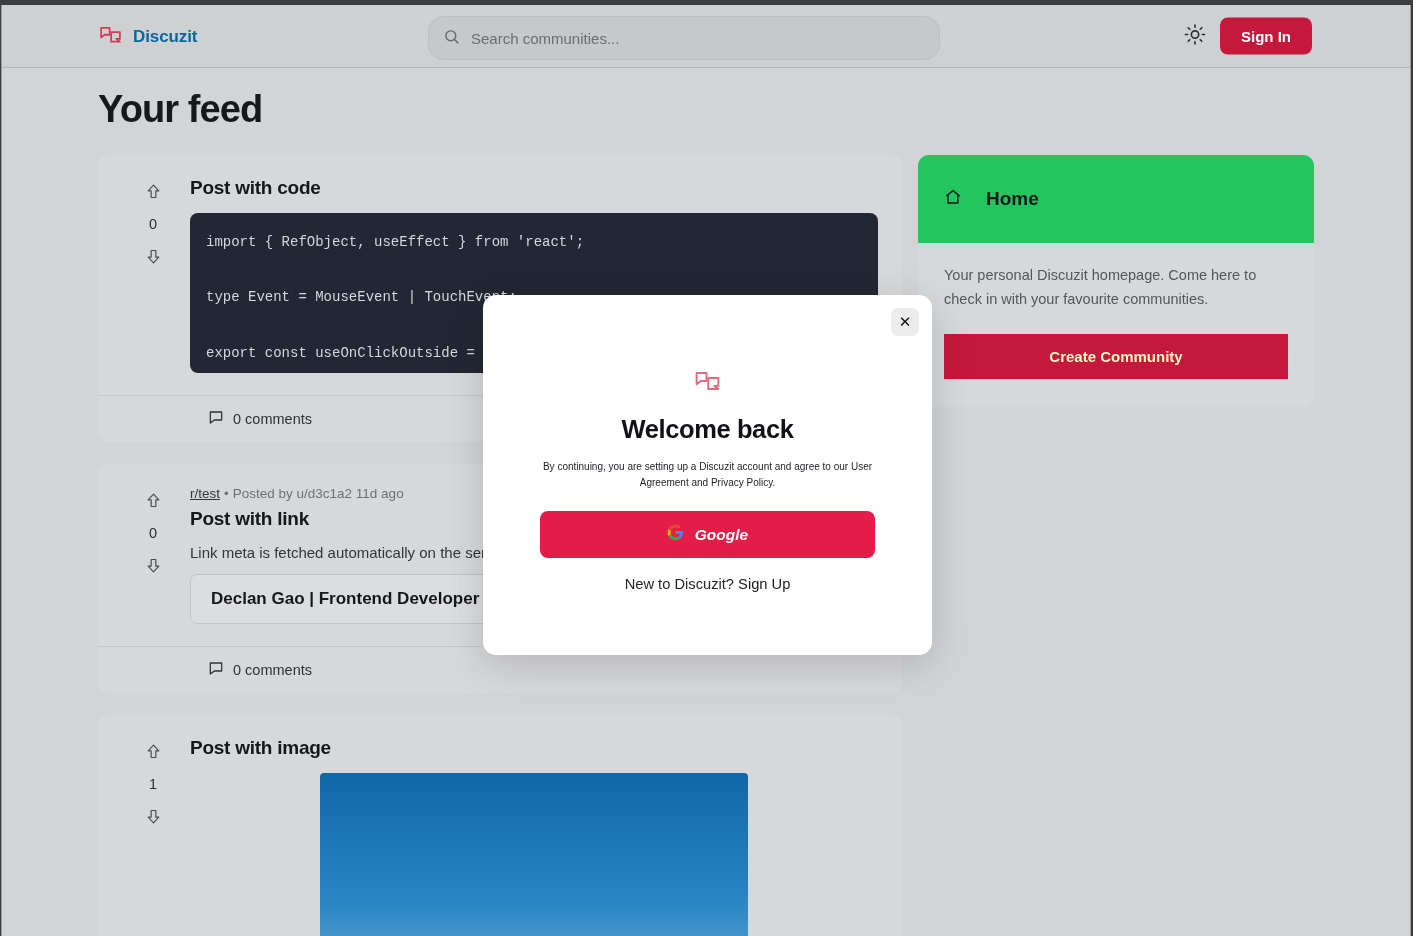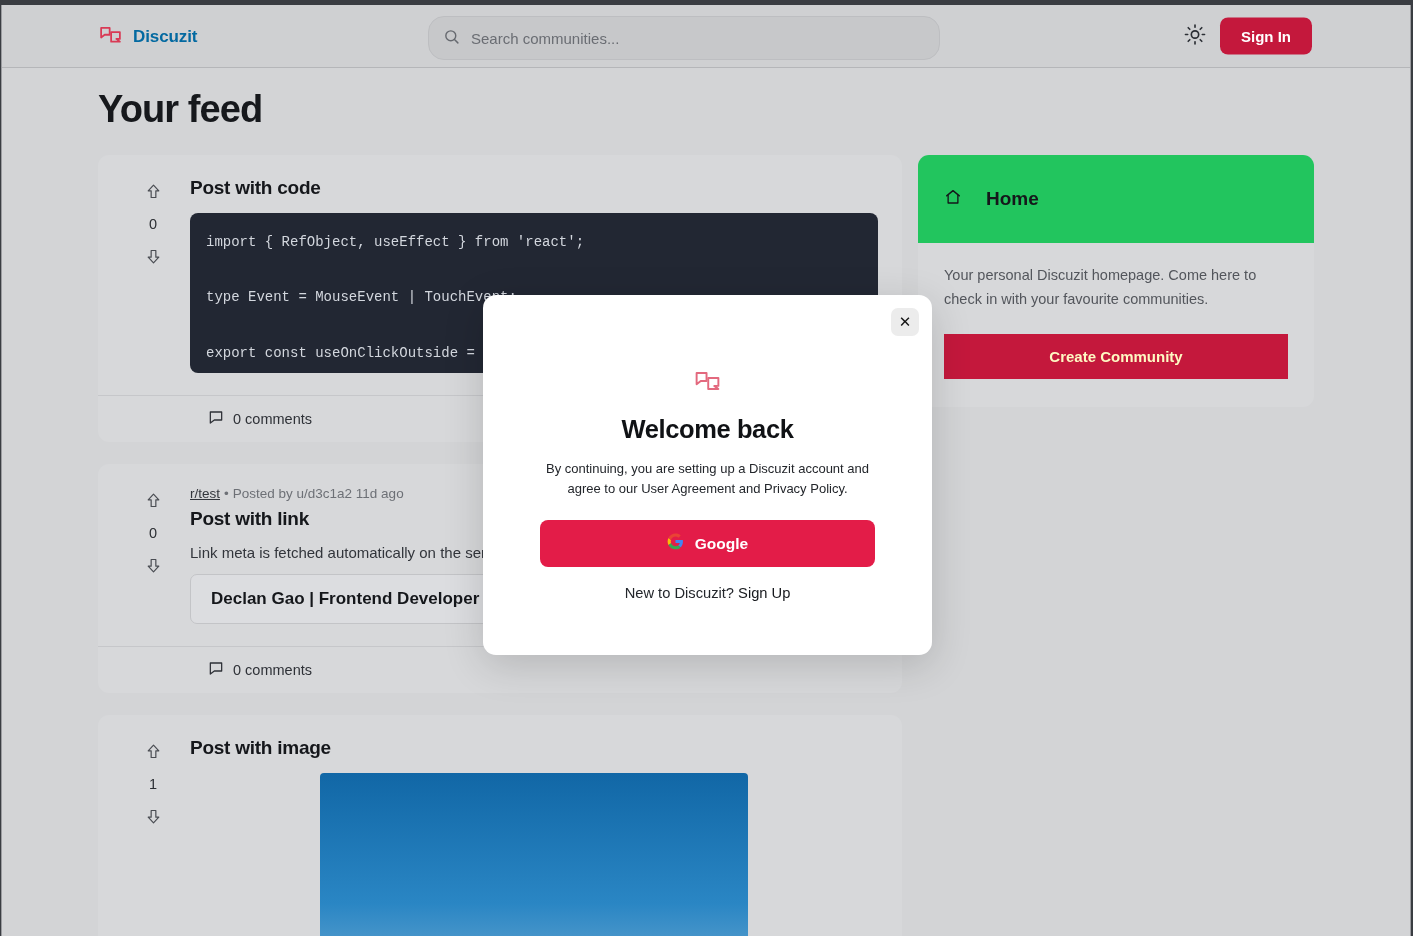--- a/index.html
+++ b/index.html
@@ -132,26 +132,26 @@
     font-size:15px; color:#111; font-family:"Liberation Sans", sans-serif;
   }
   .modal-inner{
     padding:73px 57px 0 57px; text-align:center;
   }
   .modal-logo{ display:flex; justify-content:center; margin-bottom:14px; }
   .modal-title{
     font-size:25.5px; font-weight:700; color:#101215; margin-bottom:15px;
     letter-spacing:-0.4px;
   }
-  .modal-desc{ font-size:13px; color:#23262b; line-height:1.55; margin-bottom:21px; }
+  .modal-desc{ font-size:10px; color:#23262b; line-height:1.55; margin-bottom:21px; }
   .google-btn{
     width:100%; background:#e31c48; color:#fff; border:none; border-radius:8px;
     font-family:"Liberation Sans", sans-serif;
     font-size:15.5px; font-weight:600; padding:13px 0; cursor:pointer;
-    display:flex; align-items:center; justify-content:center; gap:11px;
+    display:flex; align-items:center; justify-content:center; gap:11px;font-style:italic;
   }
   .modal-foot{ margin-top:18px; font-size:14.7px; color:#23262b; }
   .modal-foot a{ color:#16181c; cursor:pointer; }
 </style>
 </head>
 <body>
 
 <div class="browser-frame">
 <div class="viewport">
 

